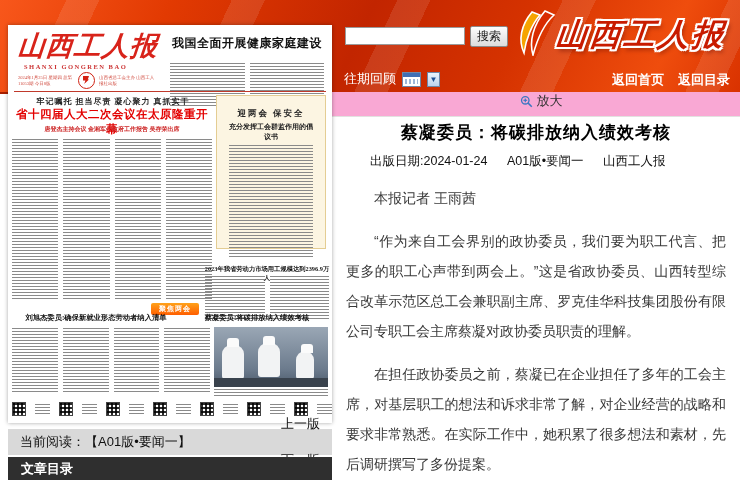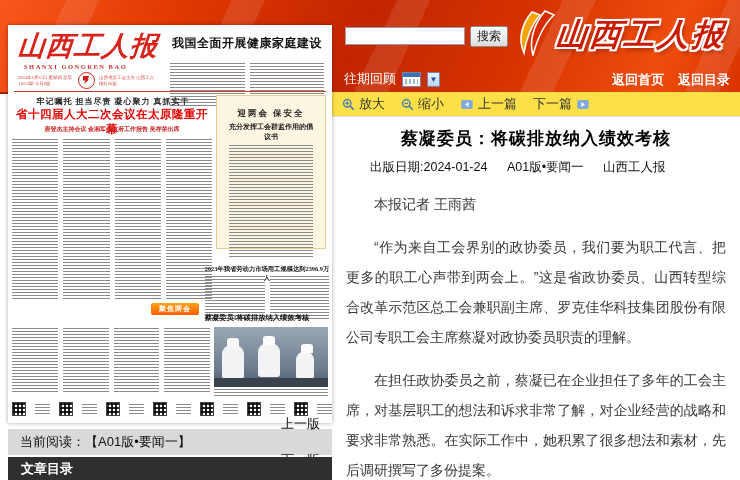--- a/index.html
+++ b/index.html
@@ -83,25 +83,25 @@
   .counter{position:absolute;left:0;bottom:0;width:100%;height:9px;background:#39424d;}
   #photo-cap{position:absolute;left:206px;top:364px;width:114px;height:8px;}
 
   #qr-row{position:absolute;left:4px;top:376px;width:316px;height:16px;display:flex;gap:9px;align-items:center;}
   .qr{width:12px;height:12px;flex:none;
     background:repeating-linear-gradient(90deg,#2b2b2b 0 2px,#fff 2px 4px),repeating-linear-gradient(#2b2b2b 0 2px,#fff 2px 4px);
     background-blend-mode:multiply;border:1px solid #444;}
   .qr-label{width:15px;height:10px;flex:none;}
 
   
-  #toolbar{position:absolute;left:332px;top:92px;width:408px;height:25px;background:#fde047;border-bottom:1px solid #e2e2e0;
-    display:flex;align-items:center;gap:16px;padding-left:10px;box-sizing:border-box;z-index:3;}
+  #toolbar{position:absolute;left:332px;top:92px;width:408px;height:25px;background:#f9a8d4;border-bottom:1px solid #e2e2e0;
+    display:flex;align-items:center;gap:16px;padding-left:10px;box-sizing:border-box;z-index:3;flex-direction:column;}
   .tool{display:flex;align-items:center;gap:4px;font-size:13px;color:#333;cursor:pointer;}
   #article{position:absolute;left:332px;top:117px;width:408px;height:363px;background:#fff;overflow:hidden;z-index:3;}
-  #art-title{margin:10px 6px 0;text-align:center;font-size:17px;font-weight:bold;color:#000;letter-spacing:1px;}
+  #art-title{margin:4px 6px 0;text-align:center;font-size:17px;font-weight:bold;color:#000;letter-spacing:1px;}
   #art-meta{margin:9px 0 0 38px;font-size:12.5px;color:#111;}
   #art-meta span{margin-right:16px;}
   #art-body{margin:2px 14px 0;}
   #art-body p{font-size:14px;line-height:30px;color:#383838;text-indent:2em;text-align:justify;margin:13px 0;}
 
   
   #footer-gray{position:absolute;left:8px;top:429px;width:324px;height:26px;background:#d9d9d9;z-index:4;
     display:flex;align-items:center;padding:0 12px;box-sizing:border-box;font-size:13px;color:#111;}
   #footer-gray .nav{margin-left:auto;display:flex;gap:18px;flex-direction:column;}
   #footer-gray .nav span{cursor:pointer;}
@@ -174,20 +174,21 @@
       <div class="micro"></div>
     </div>
 
     <div id="stat-head">2023年我省劳动力市场用工规模达到2396.9万人</div>
     <div id="stat-cols" class="cols">
       <div class="micro"></div>
         <div class="micro"></div>
     </div>
 
     <div id="banner"><span>聚焦两会</span></div>
+    <div id="news-left">刘旭杰委员:确保新就业形态劳动者纳入清单</div>
     <div id="news-right">蔡凝委员:将碳排放纳入绩效考核</div>
     <div id="bottom-cols" class="cols">
       <div class="micro"></div>
         <div class="micro"></div>
         <div class="micro"></div>
         <div class="micro"></div>
     </div>
 
     <div id="np-photo">
       <div class="chef" style="left:8px;"></div>

